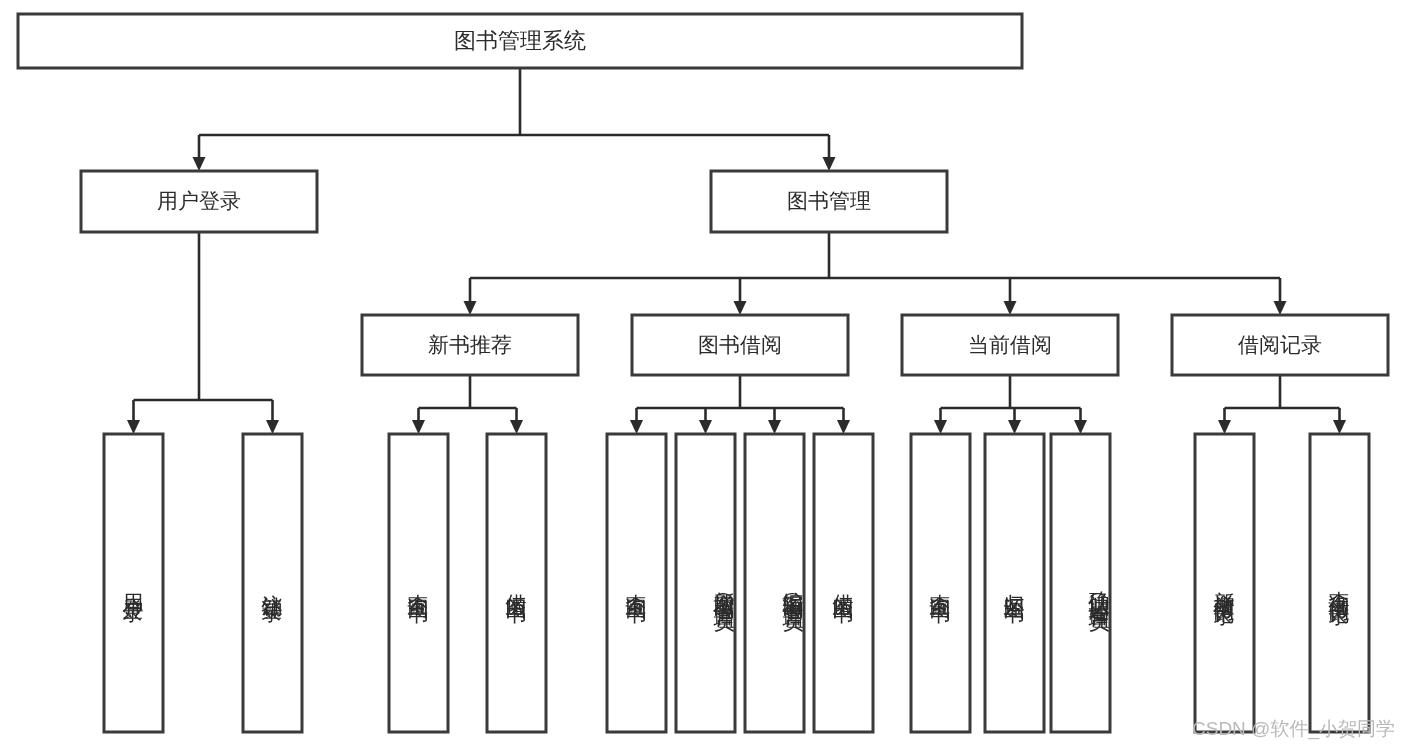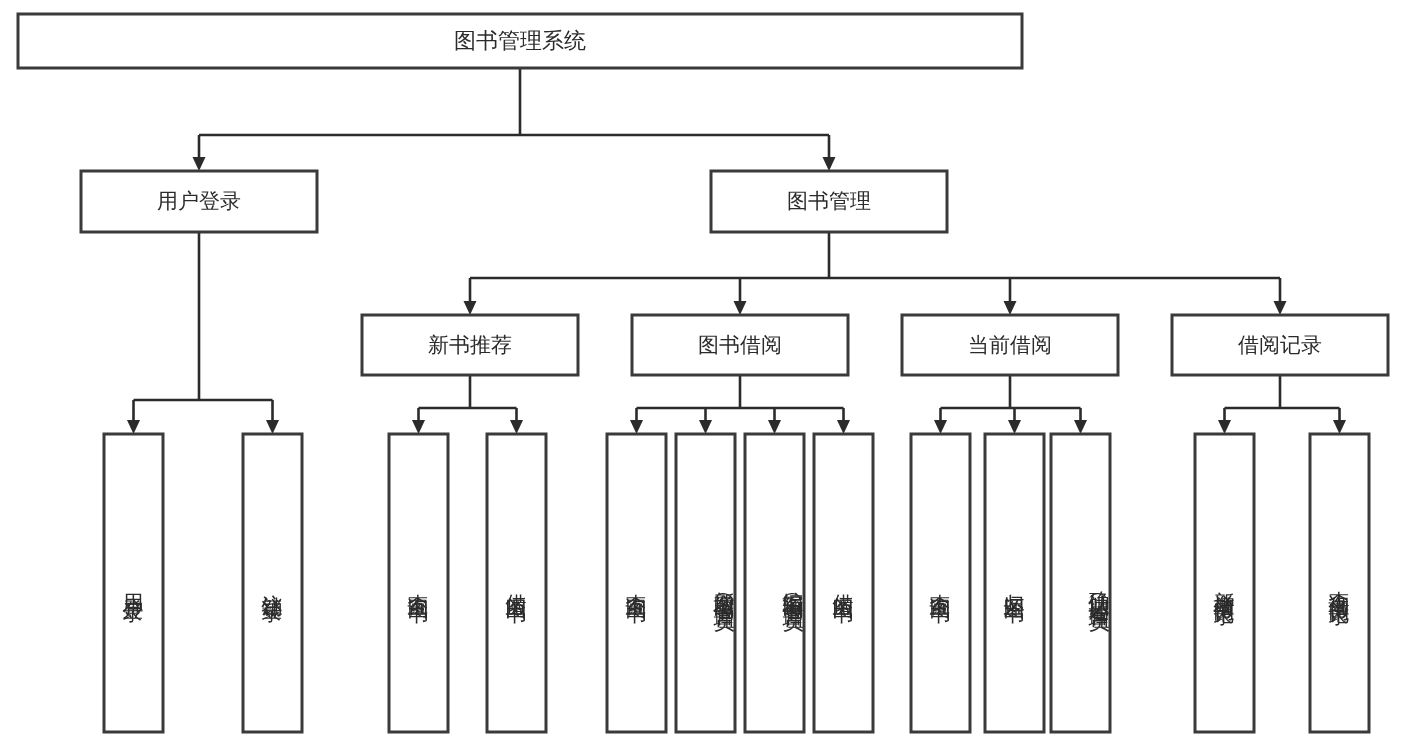--- a/index.html
+++ b/index.html
@@ -226,14 +226,15 @@
       <div class="leaf-text" style="left: 676px; top: 442px; width: 59px; height: 290px;">新增图书（管理员）</div>
       <div class="leaf-text" style="left: 745px; top: 442px; width: 59px; height: 290px;">编辑图书（管理员）</div>
       <div class="leaf-text center-v" style="left: 814px; top: 434px; width: 59px; height: 298px;">借阅图书</div>
       <div class="leaf-text center-v" style="left: 911px; top: 434px; width: 59px; height: 298px;">查询图书</div>
       <div class="leaf-text center-v" style="left: 985px; top: 434px; width: 59px; height: 298px;">归还图书</div>
       <div class="leaf-text" style="left: 1051px; top: 442px; width: 59px; height: 290px;">确认归还（管理员）</div>
       <div class="leaf-text center-v" style="left: 1195px; top: 434px; width: 59px; height: 298px;">新增借阅记录</div>
       <div class="leaf-text center-v" style="left: 1310px; top: 434px; width: 59px; height: 298px;">查询借阅记录</div>
     </div>
 
+  <div class="watermark" style="left: 1192px; top: 716px;">CSDN @软件_小贺同学</div>
 
 </div>
 
 </body></html>

